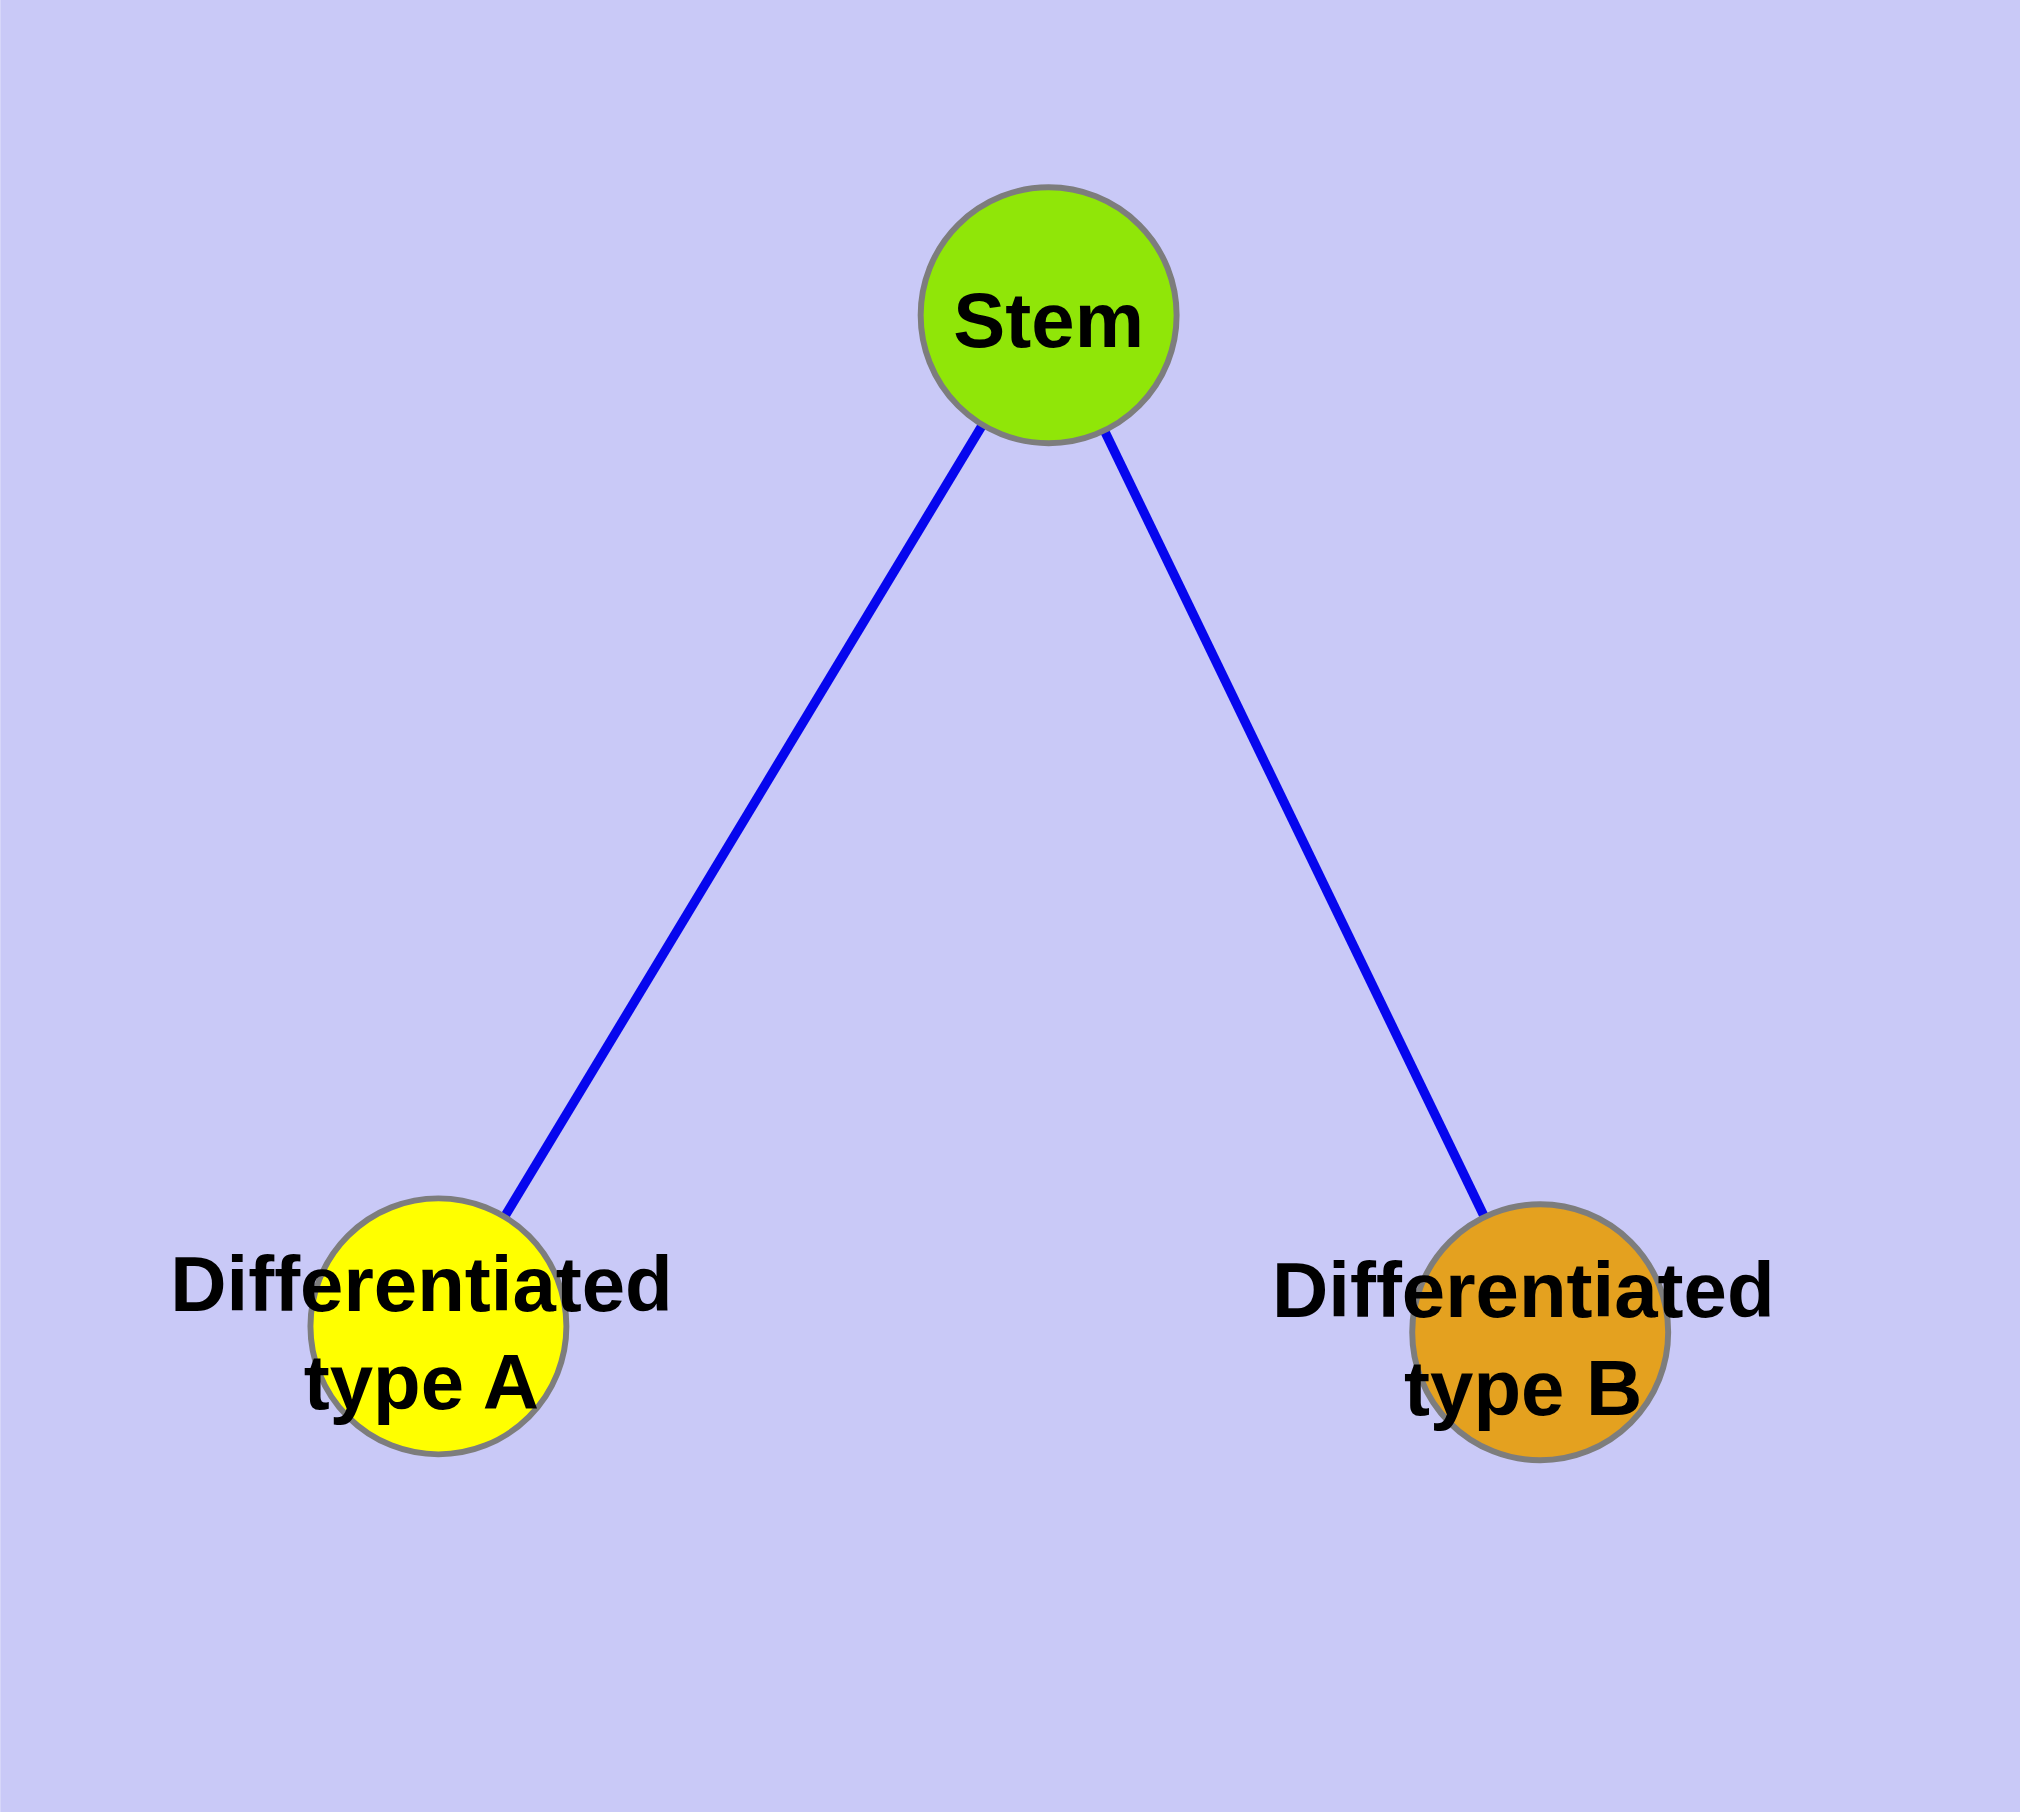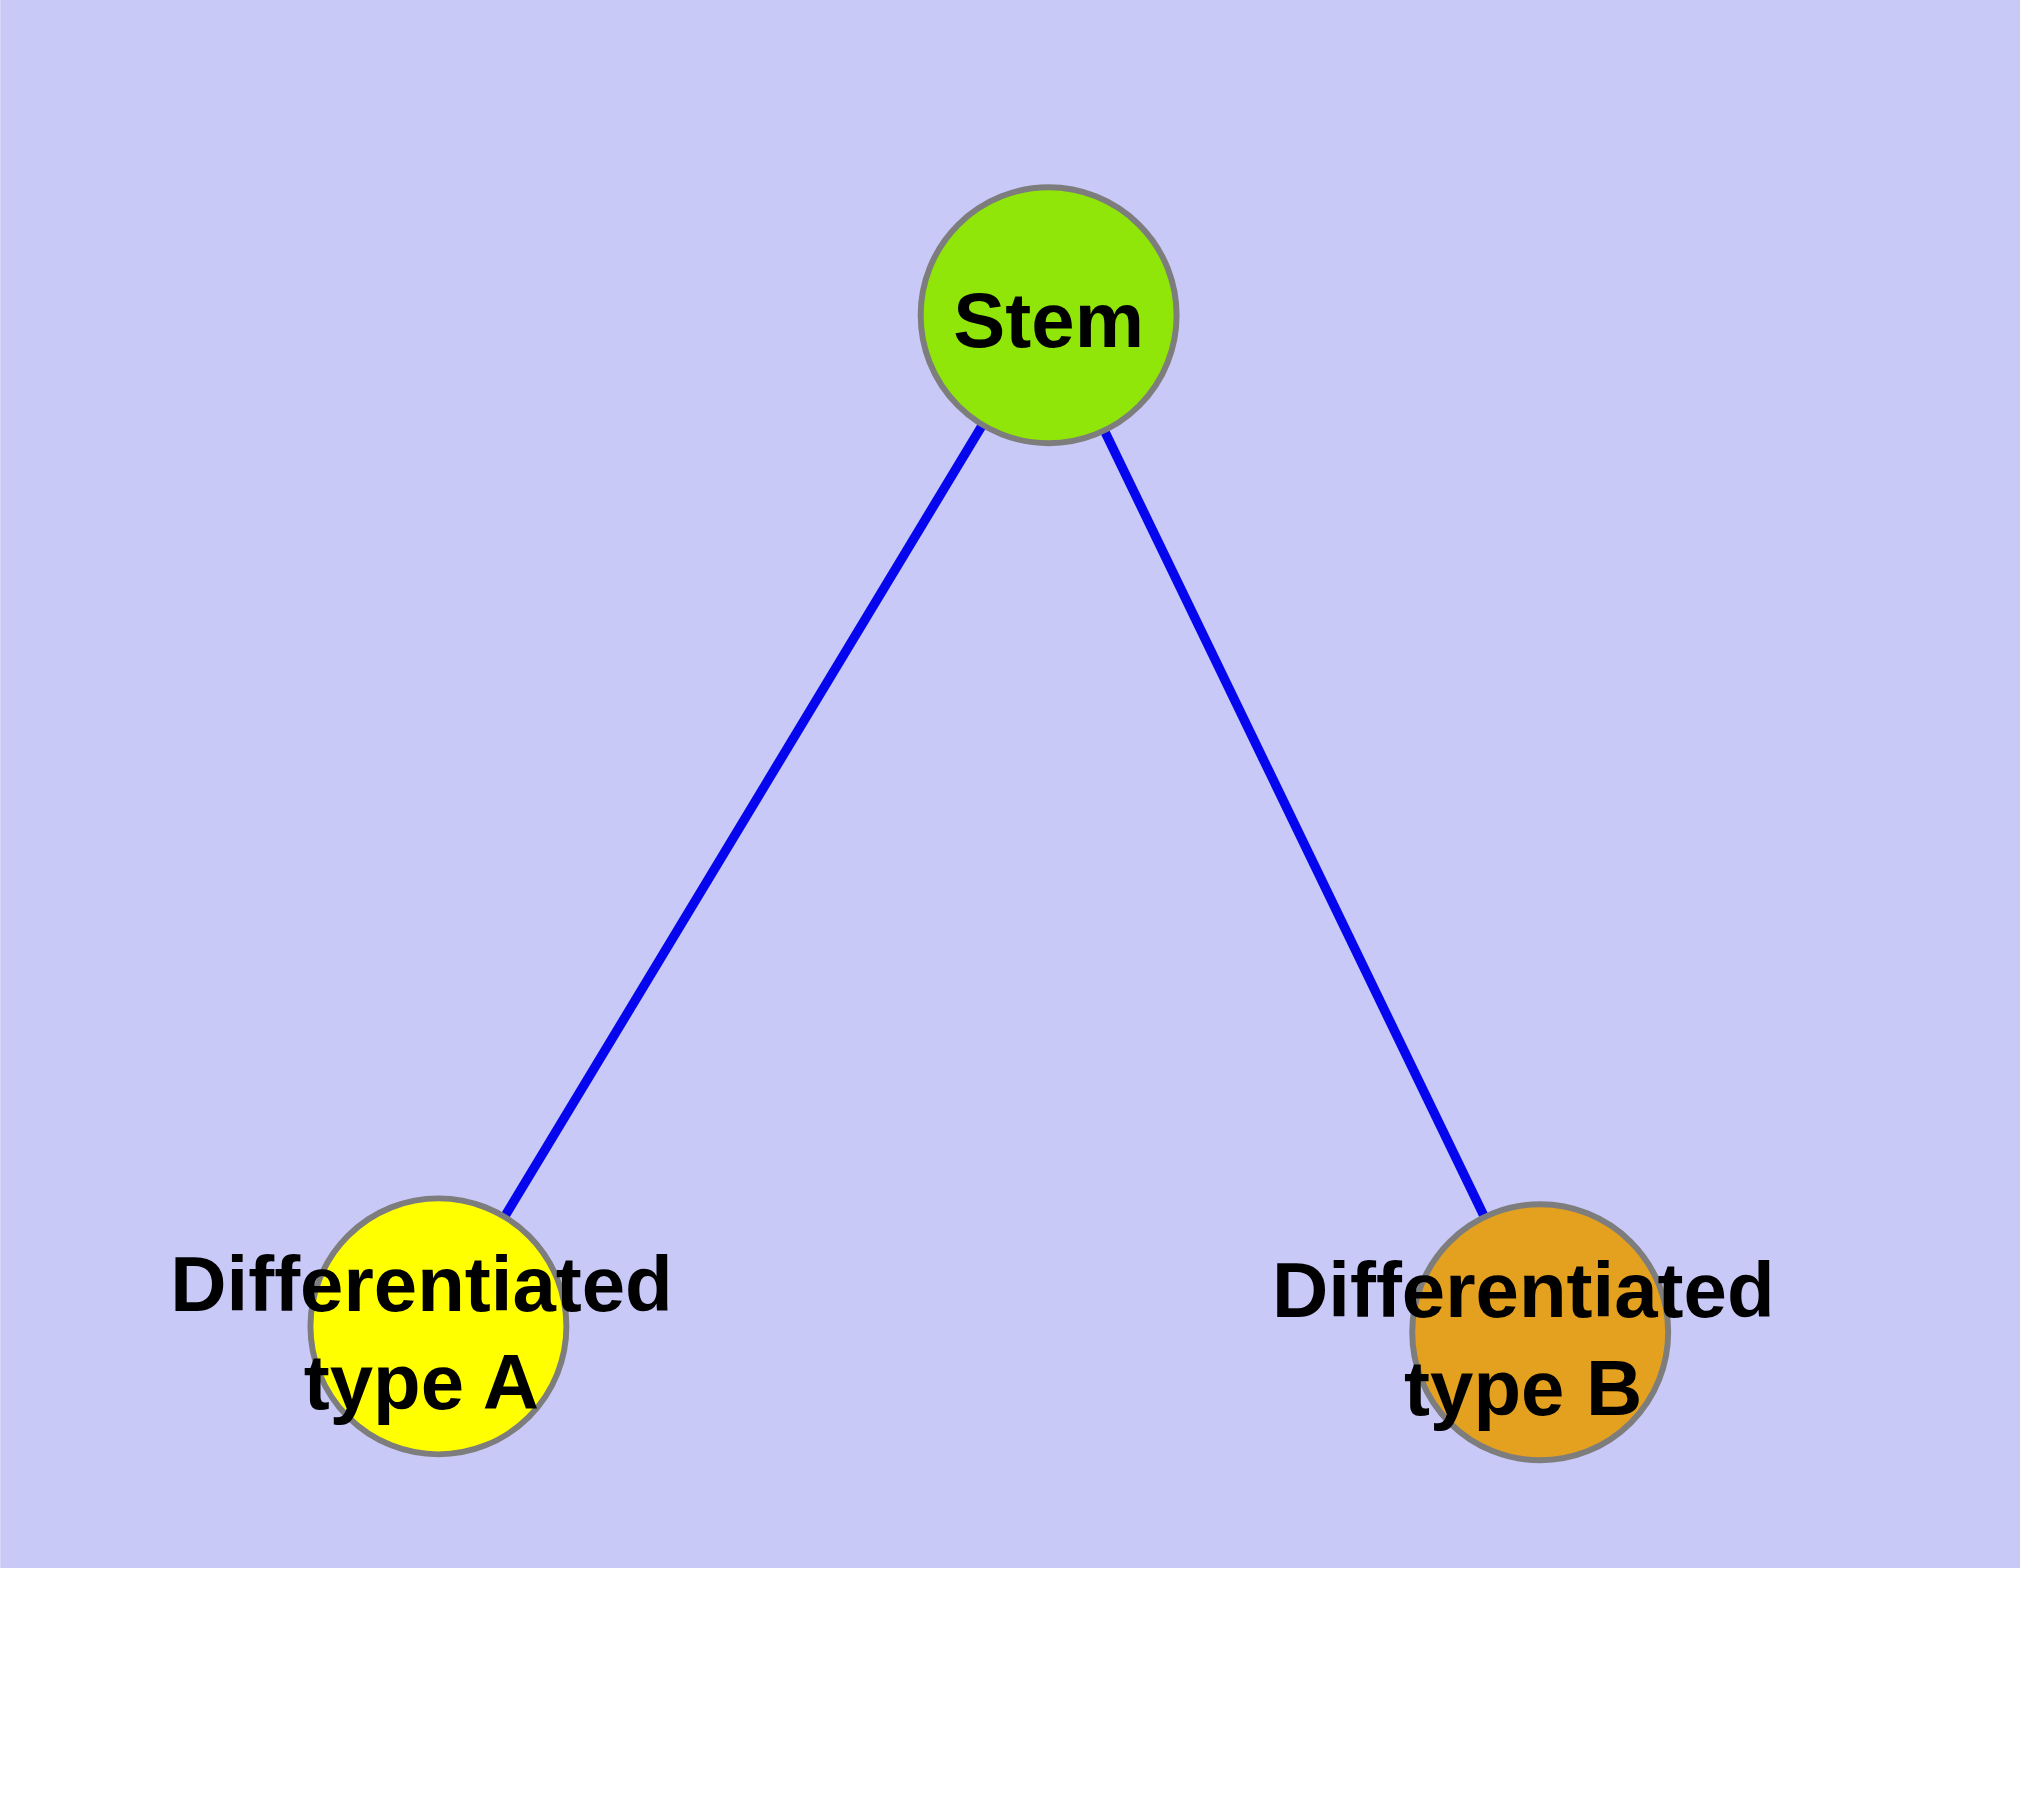--- a/index.html
+++ b/index.html
@@ -3,21 +3,21 @@
 <meta charset="utf-8">
 <style>
   html, body {
     margin: 0;
     padding: 0;
     background: #ffffff;
   }
   .canvas-wrap {
     position: relative;
     width: 2021px;
-    height: 1568px;
+    height: 1812px;
     overflow: hidden;
   }
   svg {
     display: block;
   }
   .node-circle {
     stroke-width: 7px;
   }
   .edge-line {
     stroke-width: 11px;

